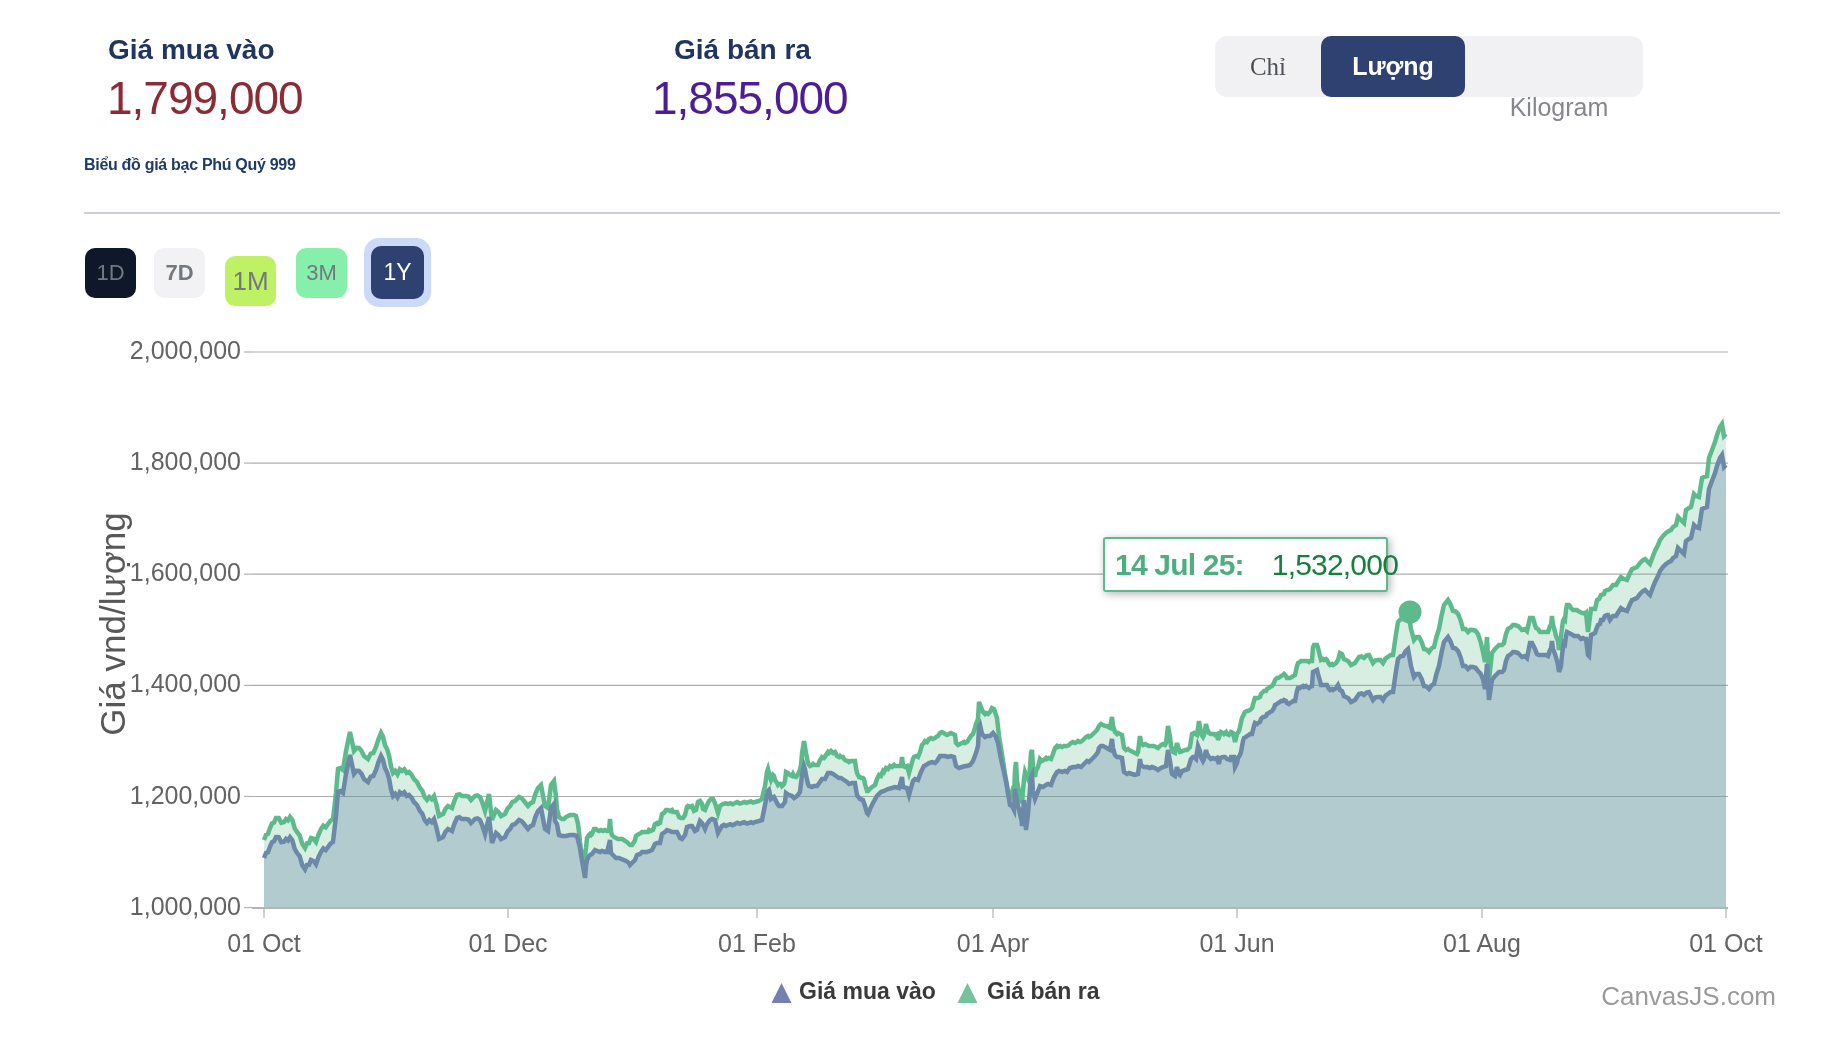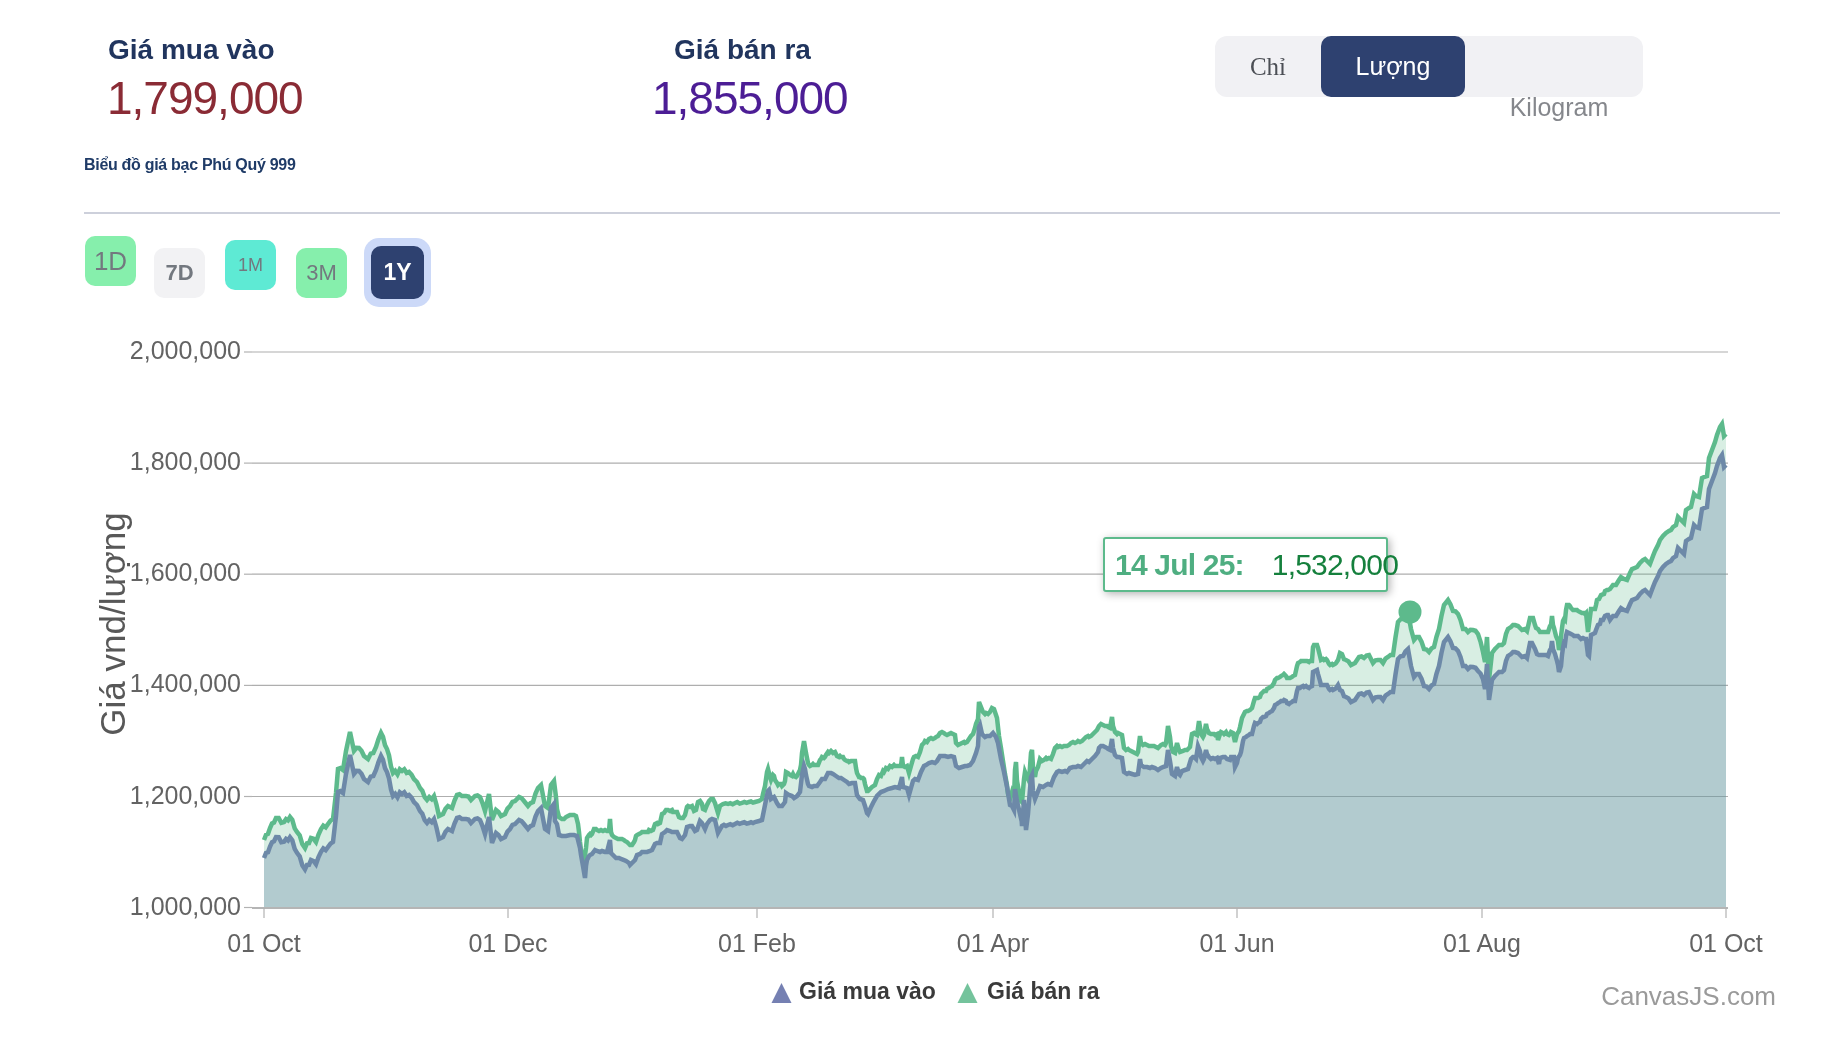--- a/index.html
+++ b/index.html
@@ -6,32 +6,32 @@
 .abs { position:absolute; }
 </style></head>
 <body>
 <div class="abs" style="left:108px;top:34px;font-size:28px;font-weight:600;color:#21355e;">Giá mua vào</div>
 <div class="abs" style="left:107px;top:71px;font-size:46px;font-weight:500;color:#8a2b35;letter-spacing:-1px;">1,799,000</div>
 <div class="abs" style="left:674px;top:34px;font-size:28px;font-weight:600;color:#21355e;">Giá bán ra</div>
 <div class="abs" style="left:652px;top:71px;font-size:46px;font-weight:500;color:#4c1d95;letter-spacing:-1px;">1,855,000</div>
 
 <div class="abs" style="left:1215px;top:36px;width:428px;height:61px;background:#f1f1f4;border-radius:12px;"></div>
 <div class="abs" style="left:1215px;top:36px;width:106px;height:61px;font-size:25px;color:#4c4f55;display:flex;align-items:center;justify-content:center;font-family:Liberation Serif, serif;">Chỉ</div>
-<div class="abs" style="left:1321px;top:36px;width:144px;height:61px;background:#2e4170;border-radius:10px;color:#fff;font-size:25px;font-weight:400;display:flex;align-items:center;justify-content:center;">Lượng</div>
+<div class="abs" style="left:1321px;top:36px;width:144px;height:61px;background:#2e4170;border-radius:10px;color:#fff;font-size:25px;font-weight:700;display:flex;align-items:center;justify-content:center;">Lượng</div>
 <div class="abs" style="left:1465px;top:48px;width:188px;height:61px;font-size:25px;color:#85878c;display:flex;align-items:center;justify-content:center;margin-top:29px;">Kilogram</div>
 
 <div class="abs" style="left:84px;top:156px;font-size:16px;font-weight:700;color:#1f3b67;letter-spacing:-0.3px;">Biểu đồ giá bạc Phú Quý 999</div>
 <div class="abs" style="left:84px;top:212px;width:1696px;height:2px;background:#cdd0db;"></div>
 
-<div class="abs" style="left:85px;top:236px;width:51px;height:50px;background:#86efac;border-radius:10px;font-size:26px;color:#73787f;display:flex;align-items:center;justify-content:center;">1D</div>
+<div class="abs" style="left:85px;top:248px;width:51px;height:50px;background:#0f172a;border-radius:10px;font-size:22px;color:#73787f;display:flex;align-items:center;justify-content:center;">1D</div>
 <div class="abs" style="left:154px;top:248px;width:51px;height:50px;background:#f2f2f4;border-radius:10px;font-size:22px;color:#73787f;display:flex;align-items:center;justify-content:center;font-weight:bold;">7D</div>
-<div class="abs" style="left:225px;top:240px;width:51px;height:50px;background:#5eead4;border-radius:10px;font-size:18px;color:#73787f;display:flex;align-items:center;justify-content:center;">1M</div>
+<div class="abs" style="left:225px;top:256px;width:51px;height:50px;background:#bef264;border-radius:10px;font-size:26px;color:#73787f;display:flex;align-items:center;justify-content:center;">1M</div>
 <div class="abs" style="left:296px;top:248px;width:51px;height:50px;background:#86efac;border-radius:10px;font-size:22px;color:#73787f;display:flex;align-items:center;justify-content:center;">3M</div>
 <div class="abs" style="left:364px;top:238px;width:67px;height:69px;background:#ccd9f8;border-radius:15px;"></div>
-<div class="abs" style="left:371px;top:246px;width:53px;height:53px;background:#2e4170;border-radius:10px;color:#fff;font-size:23px;font-weight:700;display:flex;align-items:center;justify-content:center;">1Y</div>
+<div class="abs" style="left:371px;top:246px;width:53px;height:53px;background:#2e4170;border-radius:10px;color:#fff;font-size:23px;font-weight:400;display:flex;align-items:center;justify-content:center;">1Y</div>
 
 <svg class="abs" style="left:0;top:0;" width="1828" height="1042" viewBox="0 0 1828 1042">
 <line x1="252" y1="352.0" x2="1728" y2="352.0" stroke="#aeaeae" stroke-width="1.2"></line>
 <line x1="244" y1="352.0" x2="252" y2="352.0" stroke="#b2b2b2" stroke-width="1.2"></line>
 <text x="241" y="359.0" text-anchor="end" font-size="25" fill="#636363">2,000,000</text>
 <line x1="252" y1="463.1" x2="1728" y2="463.1" stroke="#aeaeae" stroke-width="1.2"></line>
 <line x1="244" y1="463.1" x2="252" y2="463.1" stroke="#b2b2b2" stroke-width="1.2"></line>
 <text x="241" y="470.1" text-anchor="end" font-size="25" fill="#636363">1,800,000</text>
 <line x1="252" y1="574.2" x2="1728" y2="574.2" stroke="#aeaeae" stroke-width="1.2"></line>
 <line x1="244" y1="574.2" x2="252" y2="574.2" stroke="#b2b2b2" stroke-width="1.2"></line>

